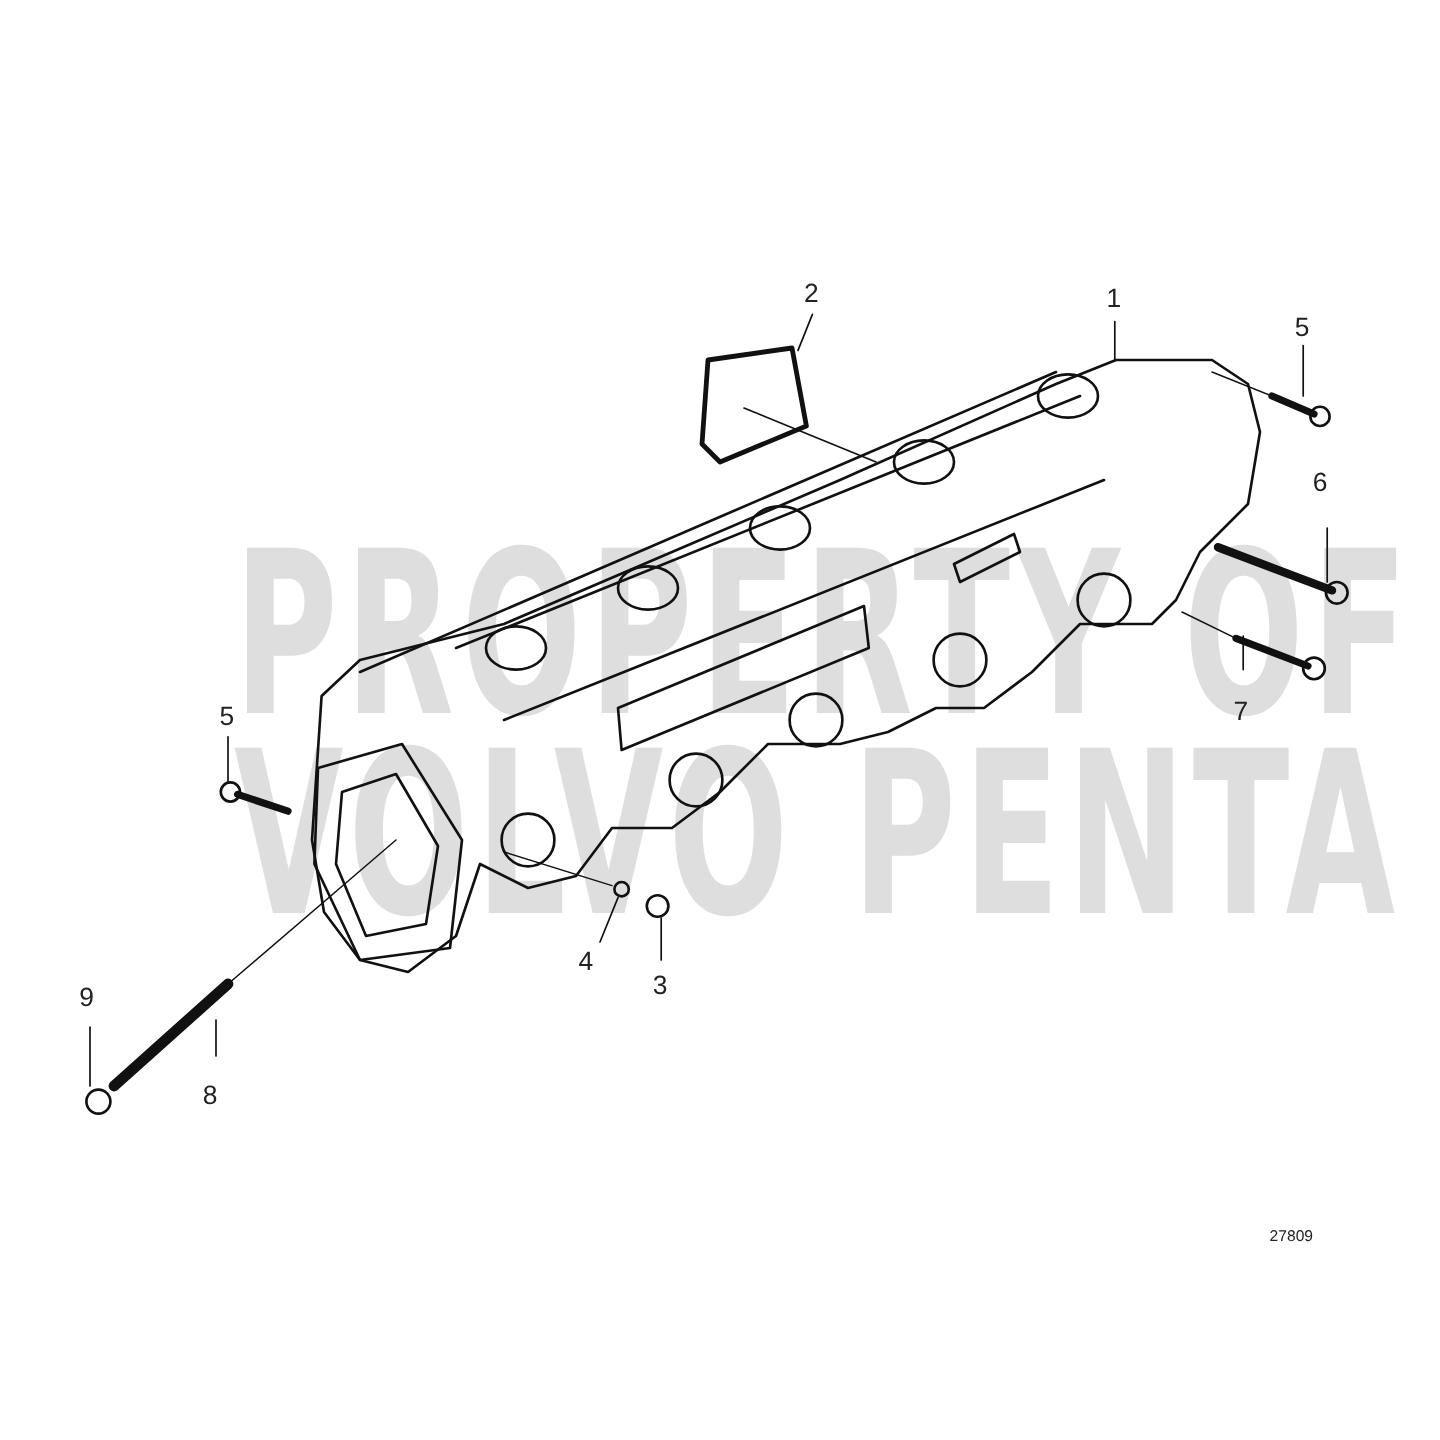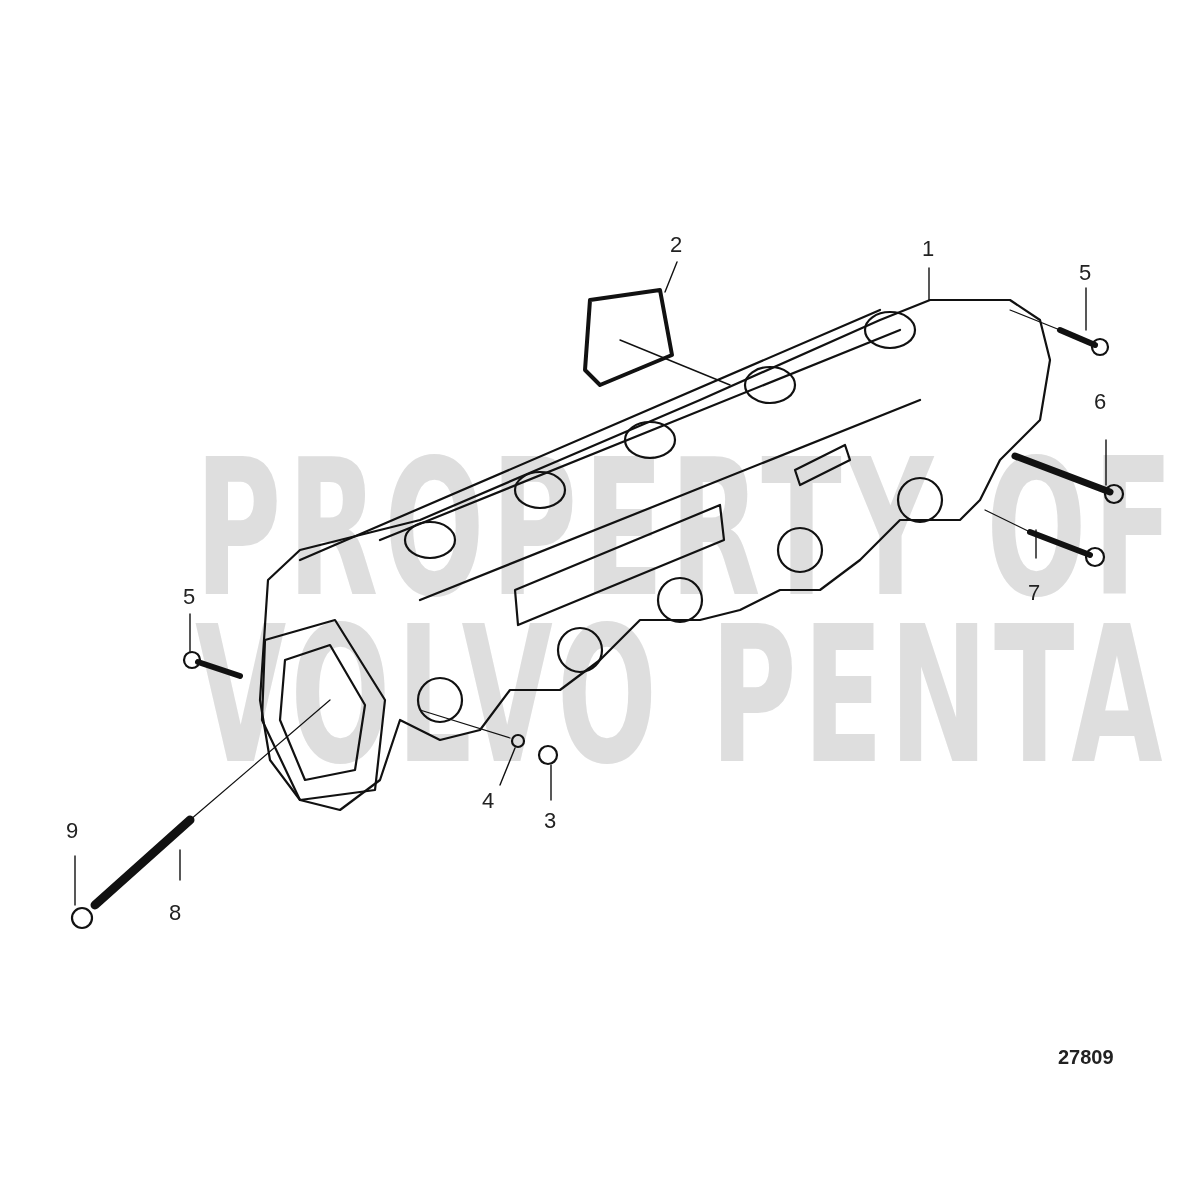--- a/index.html
+++ b/index.html
@@ -2,21 +2,21 @@
 <html><head>
 <meta charset="utf-8">
 <style>
   html, body { margin: 0; padding: 0; background: #ffffff; }
   body { width: 1200px; height: 1200px; position: relative; overflow: hidden; font-family: "Liberation Sans", sans-serif; }
   .canvas { position: absolute; left: 0; top: 0; width: 1200px; height: 1200px; }
   .watermark { position: absolute; font-family: "DejaVu Sans", sans-serif; font-weight: bold; color: #d9d9d9; letter-spacing: 6px; transform: scaleY(1.6); transform-origin: left top; opacity: 0.85; }
   .wm1 { left: 195px; top: 418px; font-size: 118px; }
   .wm2 { left: 195px; top: 585px; font-size: 118px; }
   .label { position: absolute; font-size: 22px; color: #222; }
-  .ref { position: absolute; left: 1058px; top: 1046px; font-size: 20px; font-weight: bold; color: #222; }
+  .ref { position: absolute; left: 1058px; top: 1022px; font-size: 13px; font-weight: normal; color: #222; }
 </style>
 </head>
 <body>
 
 <div class="canvas">
   <div class="watermark wm1">PROPERTY OF</div>
   <div class="watermark wm2">VOLVO PENTA</div>
 
   <svg width="1200" height="1200" viewBox="0 0 1200 1200" style="position:absolute;left:0;top:0">
     <g fill="none" stroke="#111" stroke-width="2.2" stroke-linejoin="round" stroke-linecap="round">

